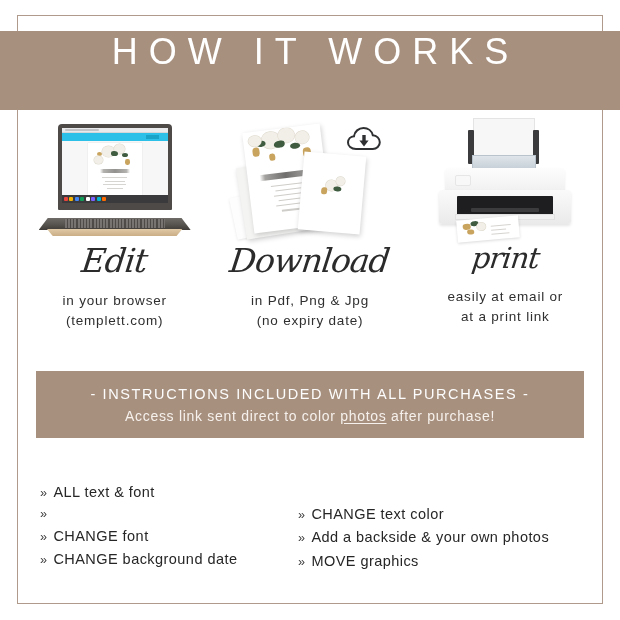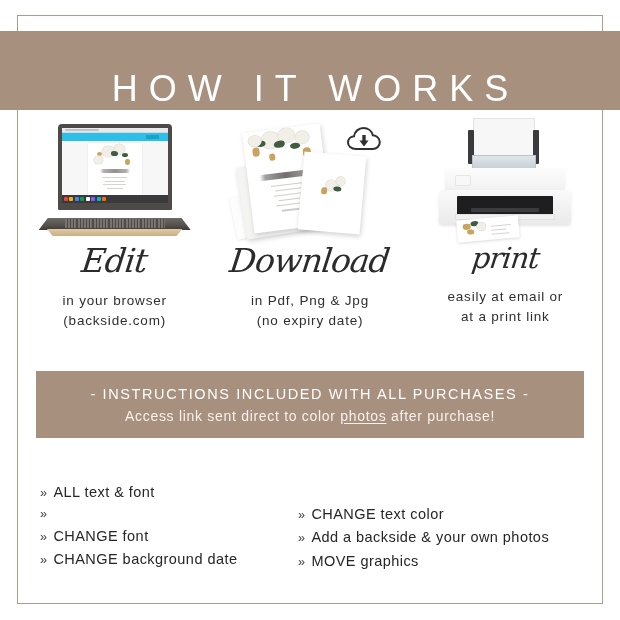--- a/index.html
+++ b/index.html
@@ -24,21 +24,21 @@
   }
 
   
   #header-band {
     position: absolute;
     left: 0; top: 31px;
     width: 620px; height: 79px;
     background: #a8907f;
     z-index: 2;
     display: flex;
-    align-items: flex-end;
+    align-items: flex-start;
     justify-content: center;
   }
   #header-title {
     color: #ffffff;
     font-size: 36px;
     letter-spacing: 11px;
     font-weight: 300;
     text-indent: 11px;
     white-space: nowrap;
     font-family: "Liberation Sans", sans-serif;
@@ -260,21 +260,21 @@
             </div>
           </div>
         </div>
         <div class="base"></div>
         <div class="deck"></div>
       </div>
     </div>
     <div class="script-word">Edit</div>
     <div class="caption">
       <div>in your browser</div>
-      <div>(backside.com)</div>
+      <div>(templett.com)</div>
     </div>
   </div>
 
   <div class="step">
     <div class="art">
       <div class="cards-wrap">
         <div class="sheet-blank"></div>
         <div class="inv inv-back"></div>
 
         <div class="inv inv-main">

